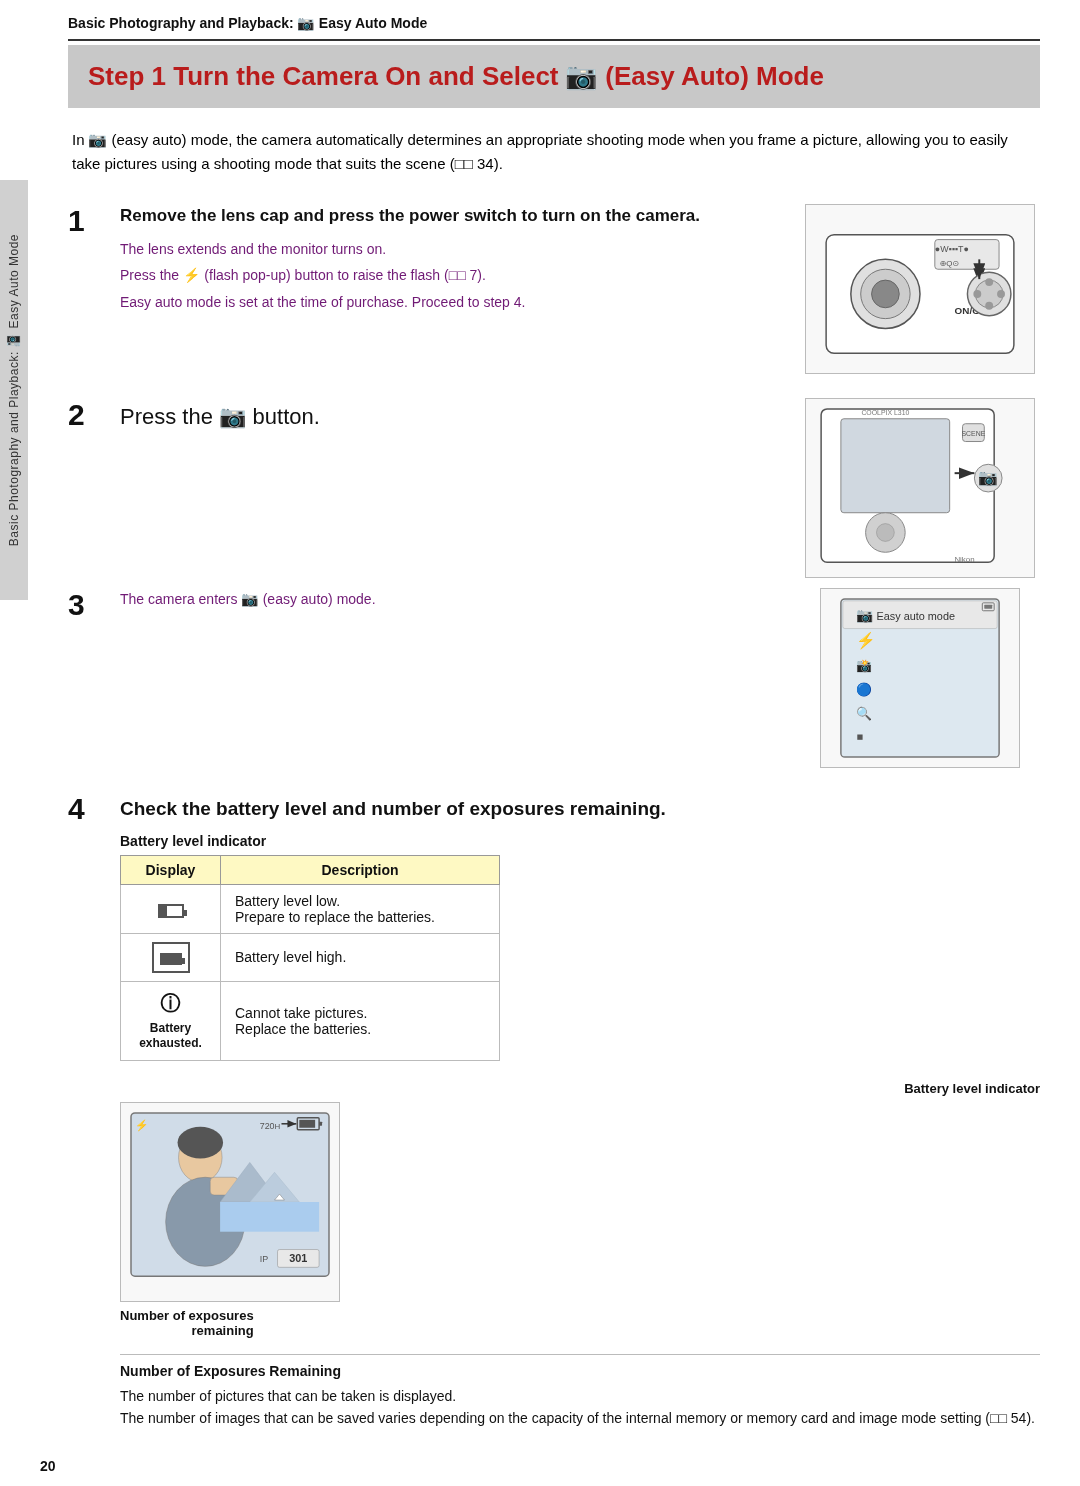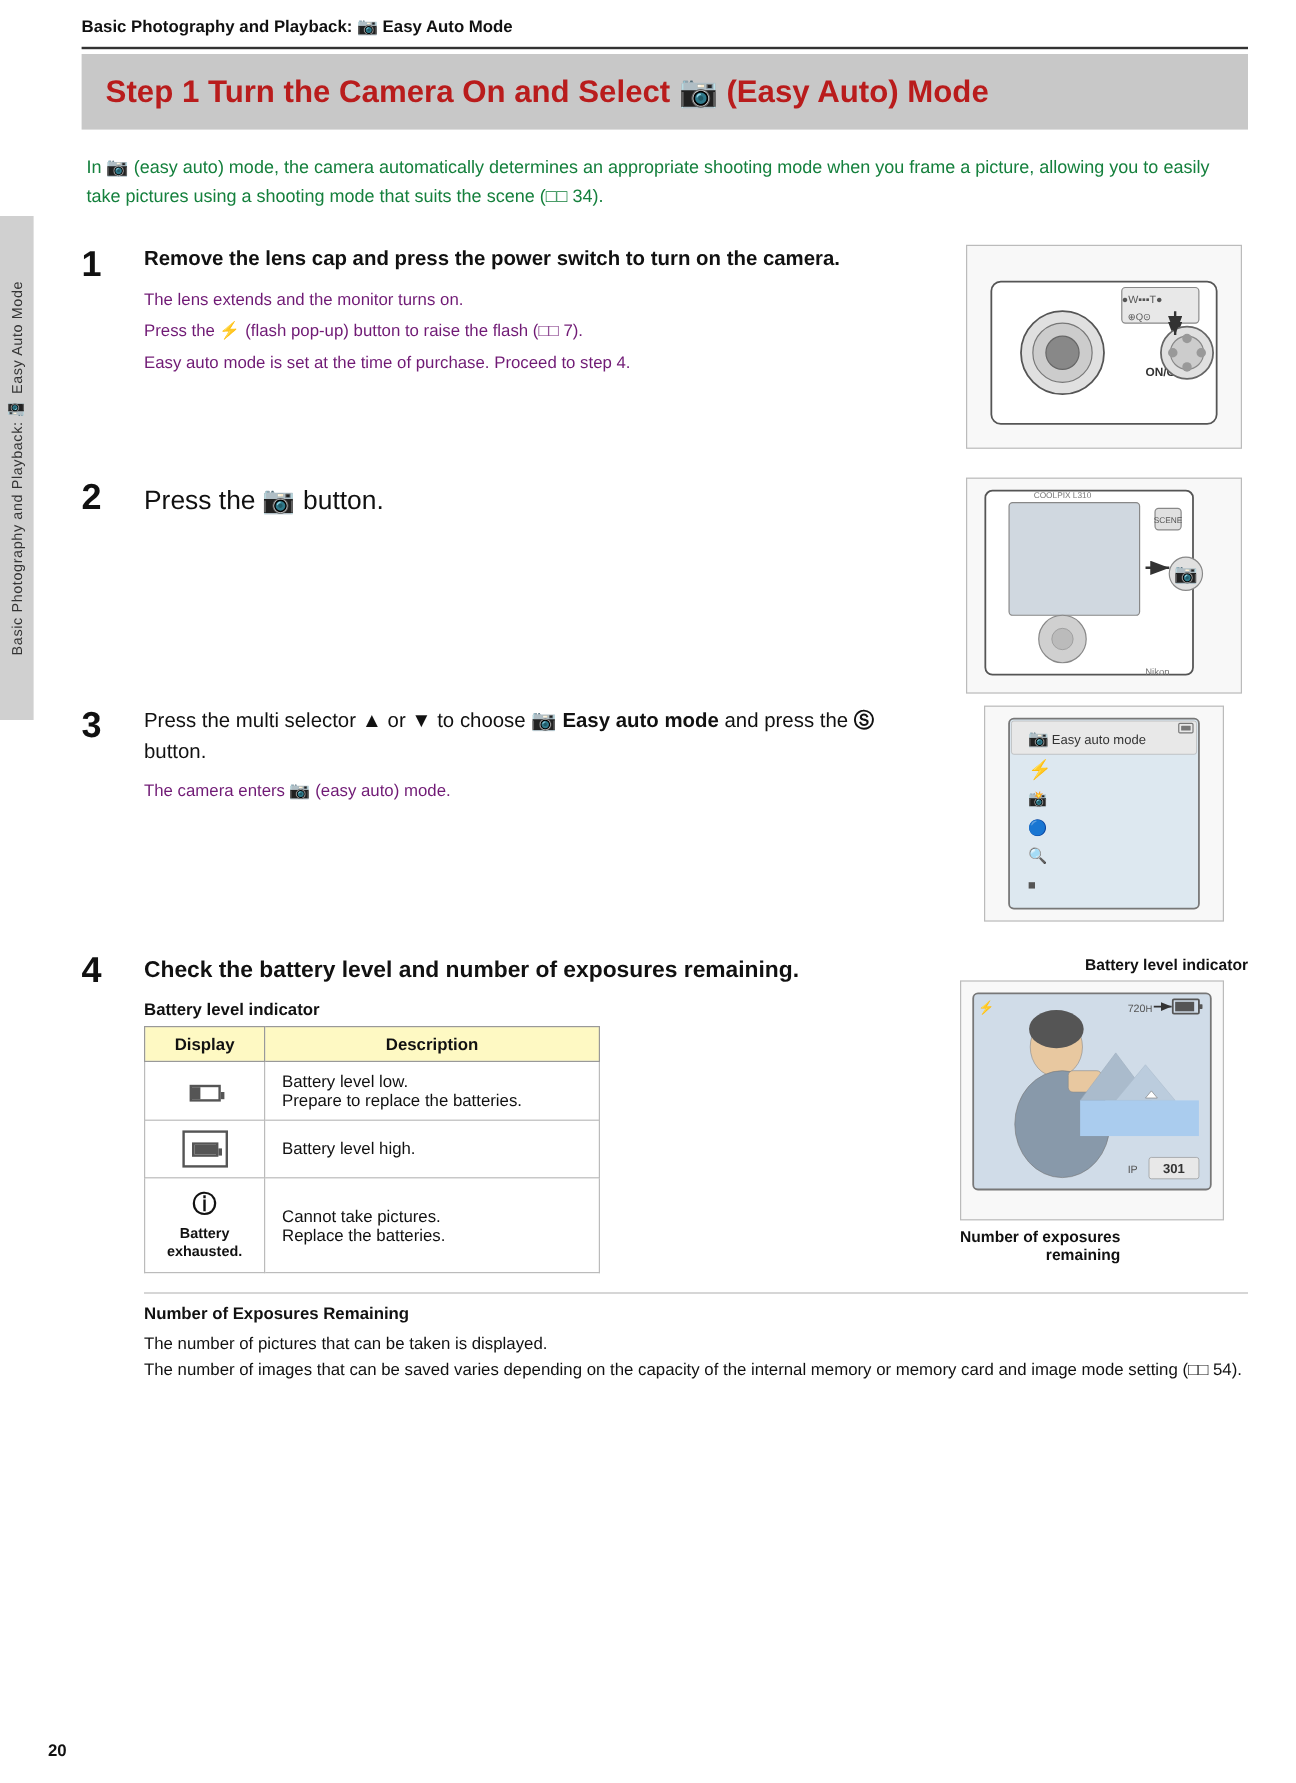--- a/index.html
+++ b/index.html
@@ -71,21 +71,21 @@
       font-weight: bold;
       color: #b91c1c;
       line-height: 1.2;
     }
 
     
     .intro-text {
       font-size: 15px;
       line-height: 1.6;
       margin-bottom: 28px;
-      color: #15803d;
+      color: #000000;
       padding: 0 4px;
     }
     .step-number {
       font-size: 30px;
       font-weight: bold;
       min-width: 52px;
       line-height: 1;
       padding-top: 2px;
       color: #111;
     }
@@ -195,20 +195,21 @@
       left: 40px;
       font-size: 14px;
       font-weight: bold;
     }
 
     
     .step4-layout {
       display: flex;
       gap: 20px;
       margin-top: 4px;
+      flex-direction: column;
     }
     .step4-left {
       flex: 1;
     }
     .step4-right {
       min-width: 240px;
       display: flex;
       flex-direction: column;
       align-items: flex-start;
     }
@@ -337,23 +338,20 @@
           <circle cx="80" cy="135" r="9" fill="#bbb" stroke="#888" stroke-width="0.5"></circle>
 
           <text x="160" y="165" font-size="8" fill="#777" text-anchor="middle">Nikon</text>
         </svg>
       </div>
     </div>
 
     <div class="step-row">
       <div class="step-number">3</div>
       <div class="step-content">
-        <div class="step3-heading">
-          Press the multi selector ▲ or ▼ to choose 📷 <b>Easy auto mode</b> and press the <b>Ⓢ</b> button.
-        </div>
         <div class="step-subtext">The camera enters 📷 (easy auto) mode.</div>
       </div>
       <div class="step-right">
 
         <svg width="200" height="180" viewBox="0 0 200 180" style="border:1px solid #bbb; background:#f8f8f8;">
 
           <rect x="20" y="10" width="160" height="160" rx="4" fill="#dde8f0" stroke="#777" stroke-width="1.5"></rect>
 
           <rect x="22" y="12" width="156" height="28" rx="2" fill="#e8e8e8" stroke="#aaa" stroke-width="0.5"></rect>
 

